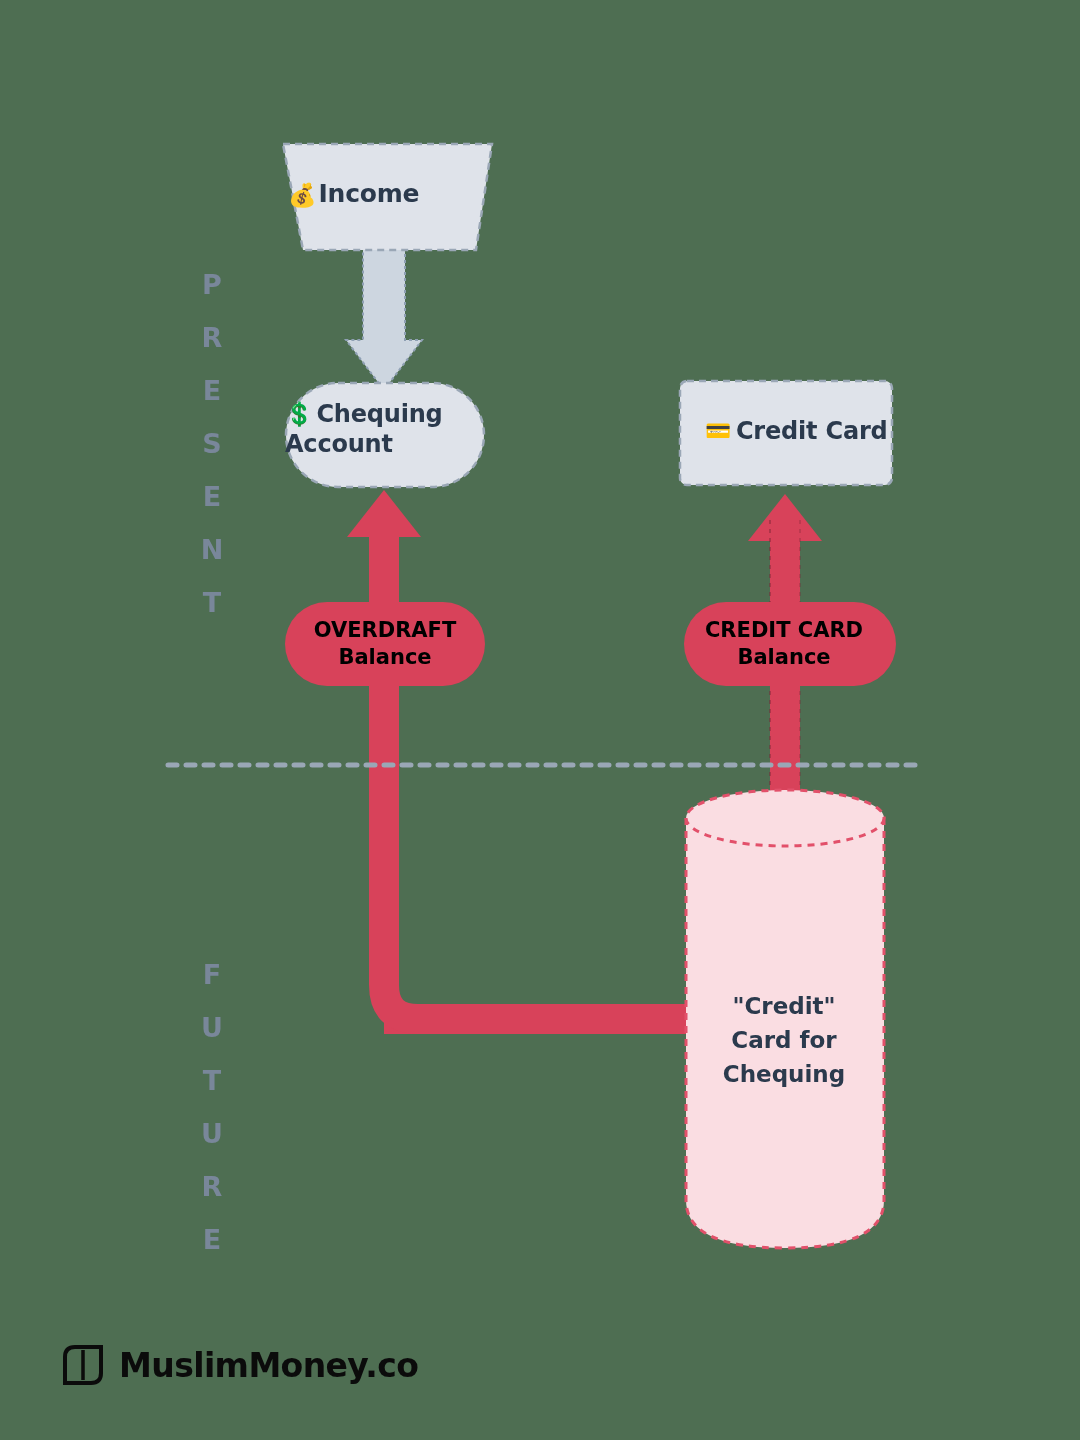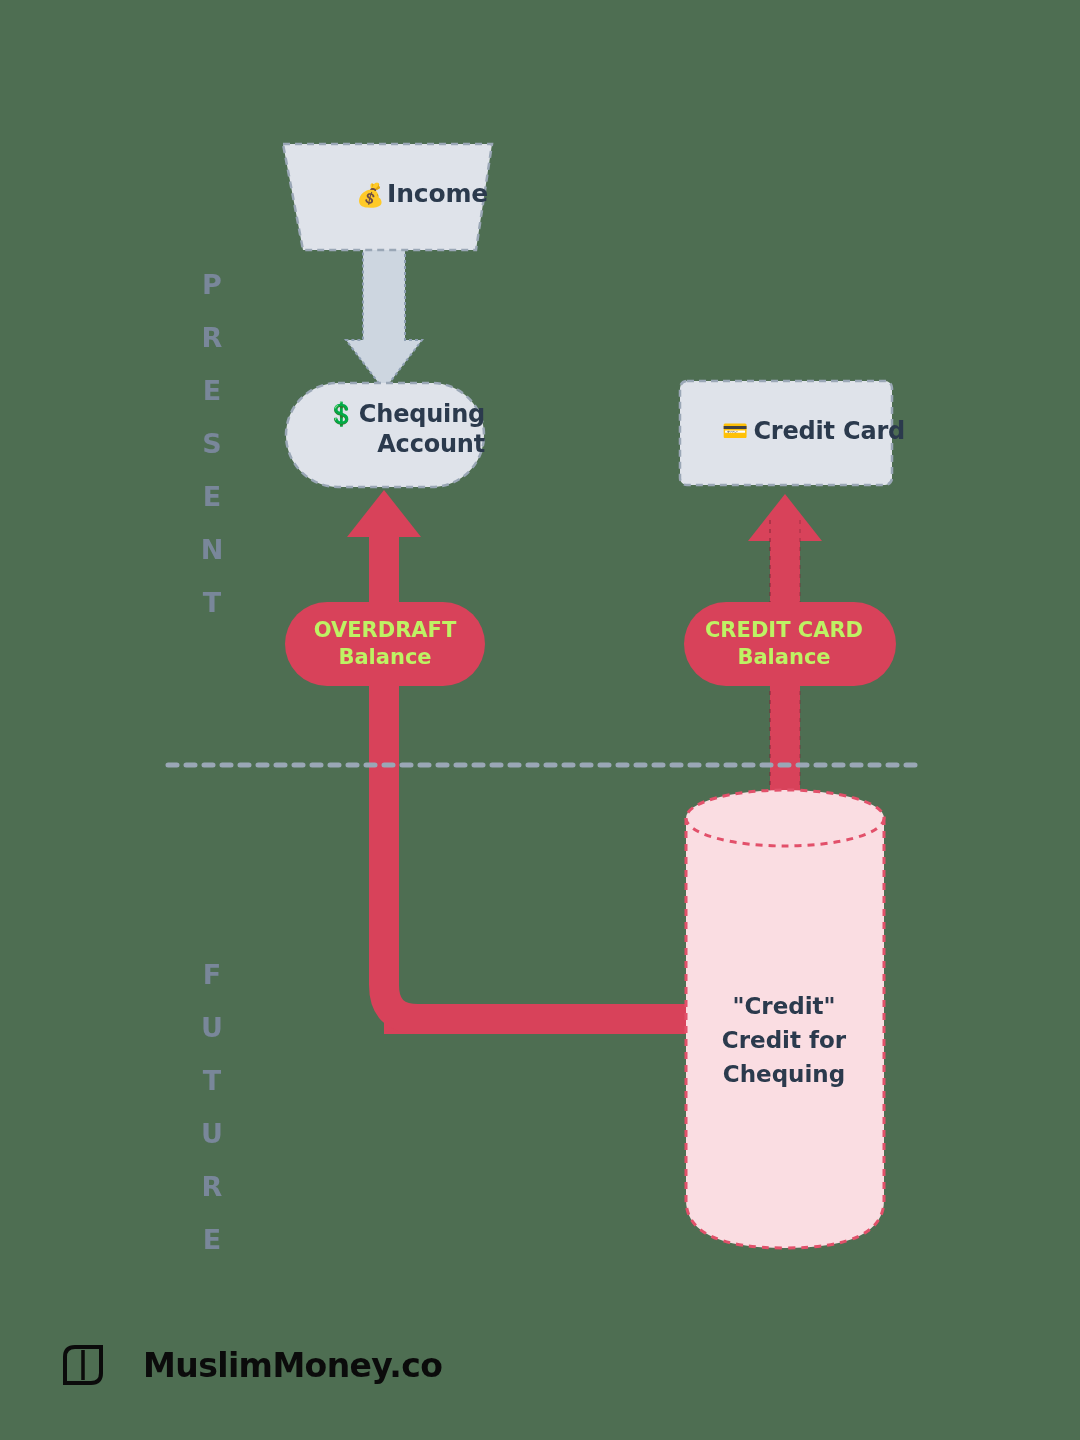--- a/index.html
+++ b/index.html
@@ -31,21 +31,21 @@
     width: 1080px;
     height: 1440px;
     overflow: visible;
   }
 
   
   .node-label {
     position: absolute;
     color: #2b3a4d;
     font-weight: bold;
-    text-align: right;
+    text-align: left;
     line-height: 1.24;
     letter-spacing: -0.2px;
     pointer-events: none;
   }
 
   #income-label {
     left: 288px;
     top: 178px;
     width: 200px;
     font-size: 25px;
@@ -63,21 +63,21 @@
   #creditcard-label {
     left: 705px;
     top: 417px;
     width: 200px;
     font-size: 24px;
   }
   #creditcard-label .emoji { font-size: 21px; margin-right: 5px; vertical-align: 1px; }
 
   .badge-label {
     position: absolute;
-    color: #bef264;
+    color: #000000;
     font-weight: bold;
     text-align: center;
     line-height: 1.27;
     pointer-events: none;
   }
   #overdraft-label {
     left: 285px;
     top: 617px;
     width: 200px;
     font-size: 21px;
@@ -128,21 +128,20 @@
     display: flex;
     align-items: center;
     gap: 15px;
   }
   #brand-name {
     color: #0b0b0b;
     font-size: 33px;
     font-weight: bold;
     letter-spacing: -0.6px;
     white-space: nowrap;
-    margin-left: 24px;
   }
 </style>
 </head>
 <body>
 
 <div id="diagram-canvas">
 
   <svg class="layer" viewBox="0 0 1080 1440">
 
     <g>
@@ -218,21 +217,21 @@
     <div class="l2">Balance</div>
   </div>
 
   <div class="badge-label" id="creditcardbal-label">
     <div>CREDIT CARD</div>
     <div class="l2">Balance</div>
   </div>
 
   <div id="cylinder-label">
     <div>"Credit"</div>
-    <div>Credit for</div>
+    <div>Card for</div>
     <div>Chequing</div>
   </div>
 
   <div class="era-label" id="present-label">
       <span>P</span>
       <span>R</span>
       <span>E</span>
       <span>S</span>
       <span>E</span>
       <span>N</span>

